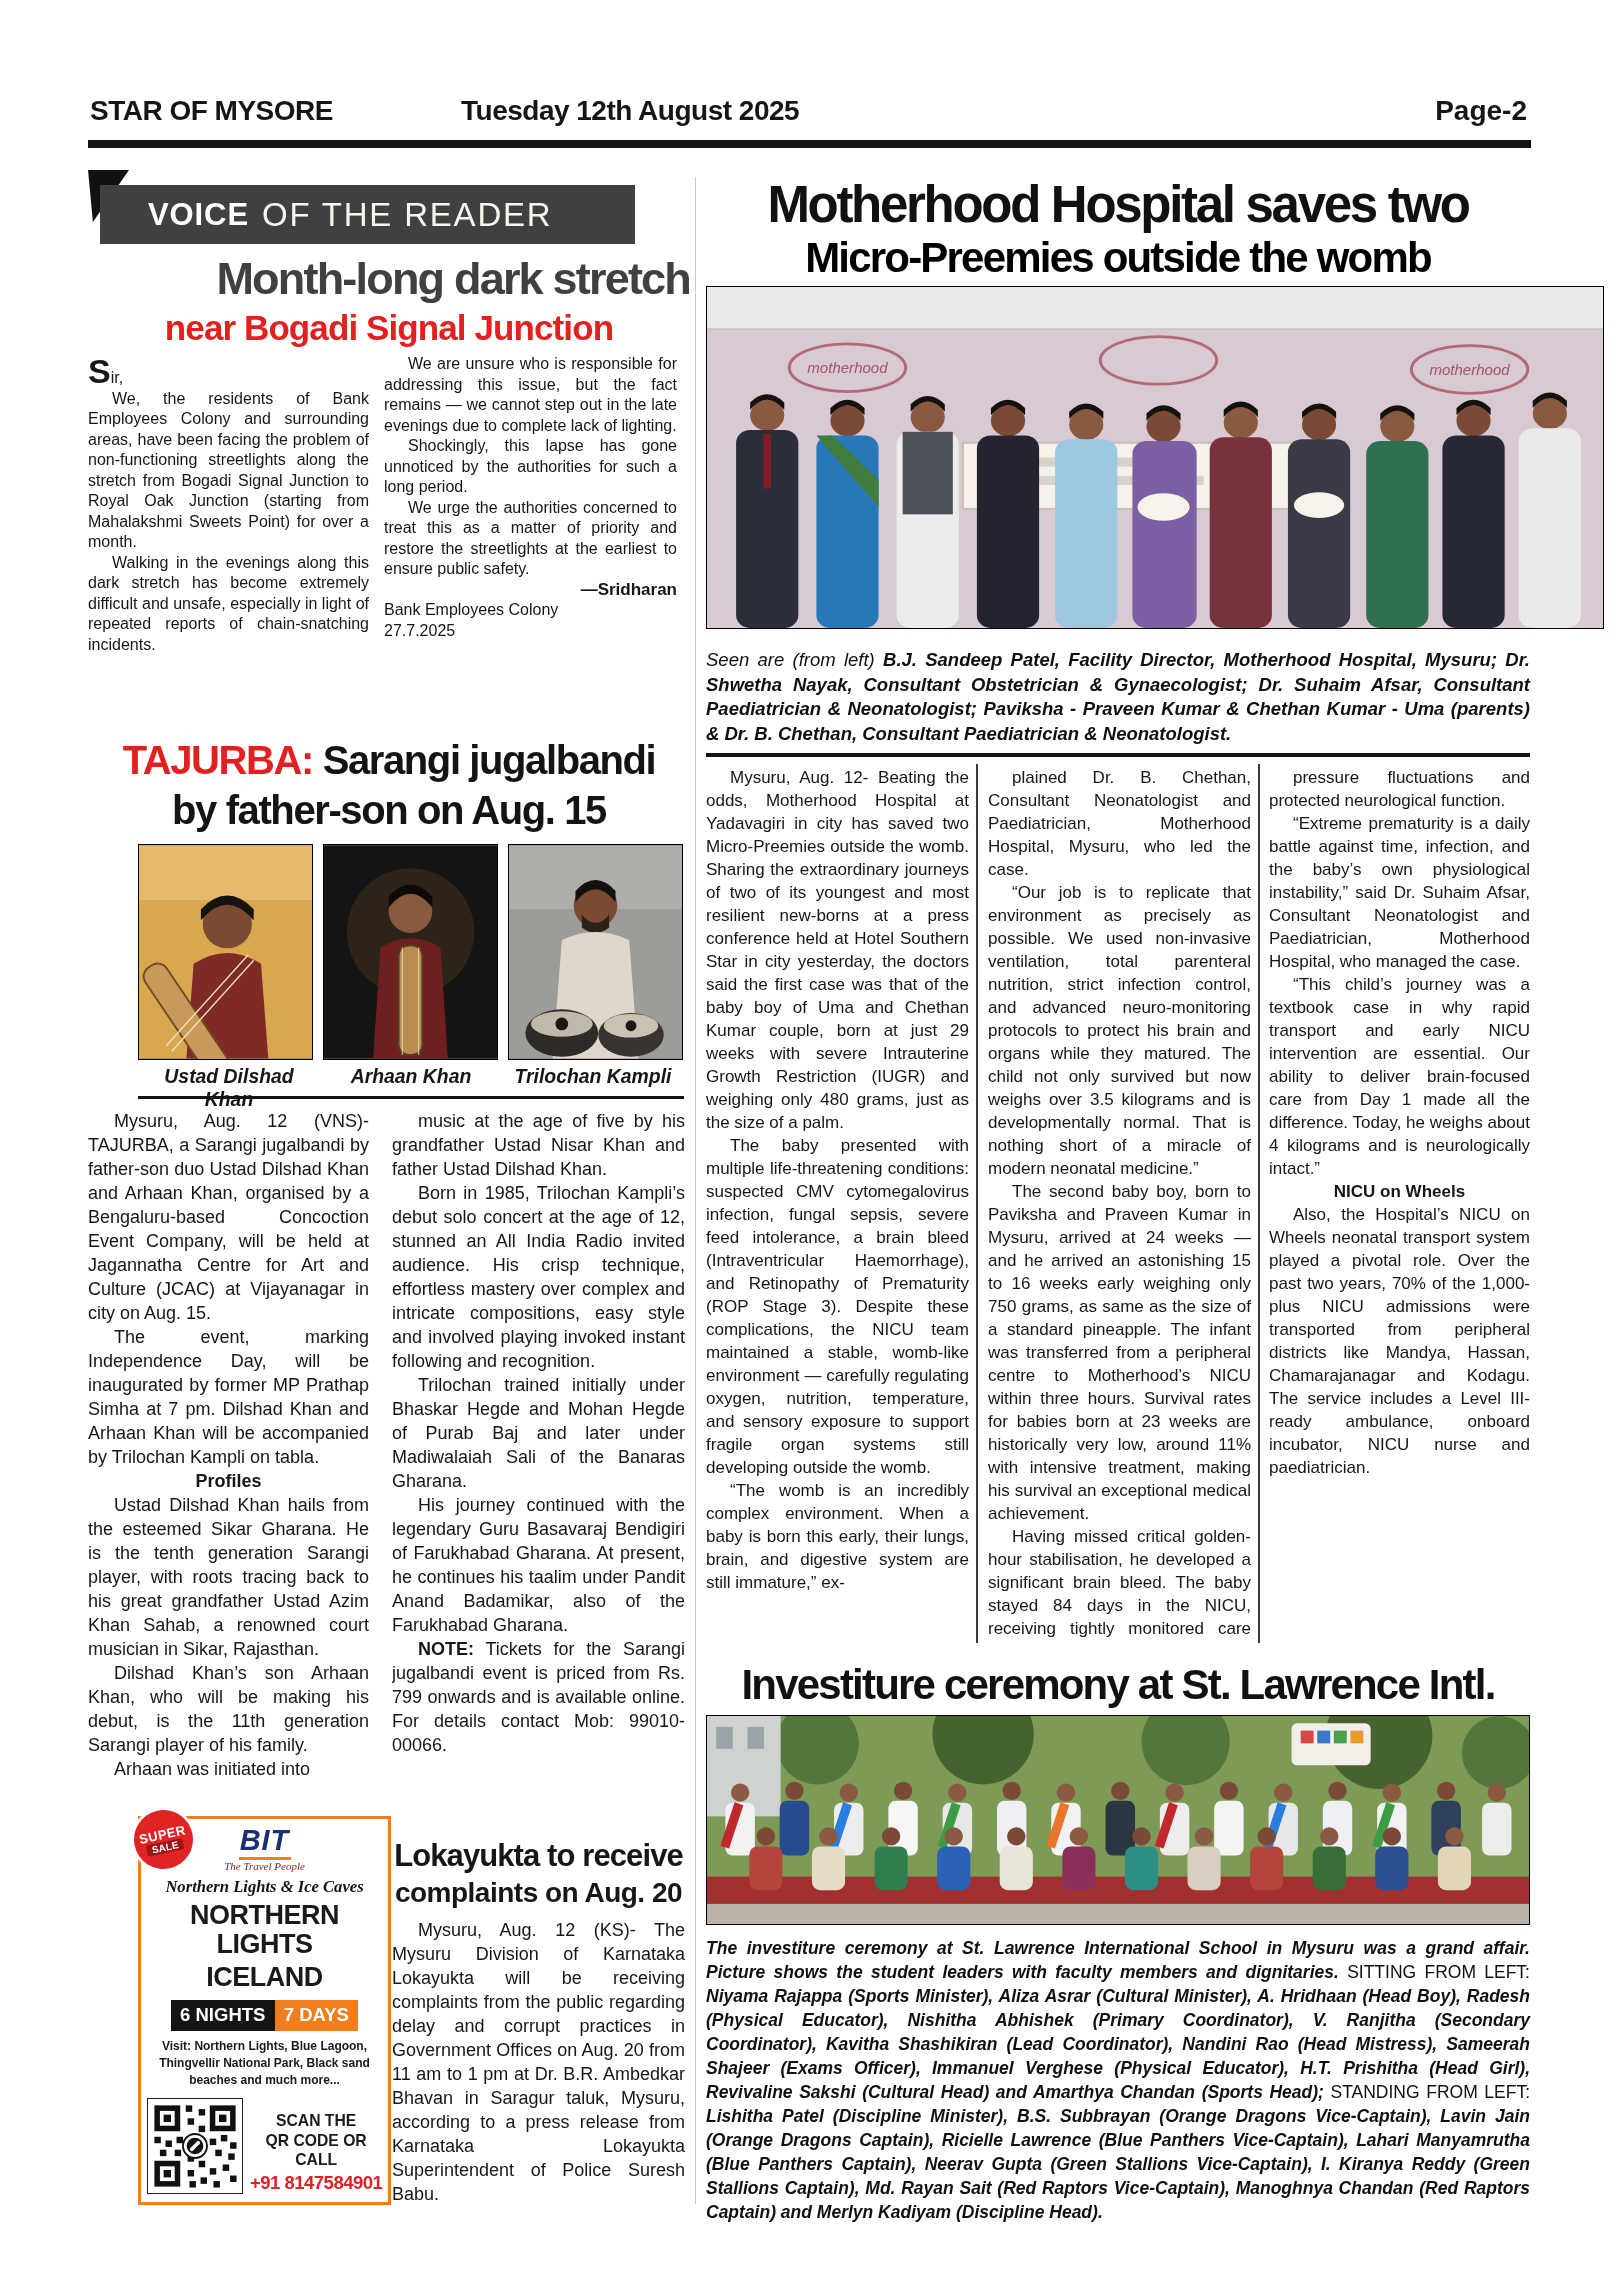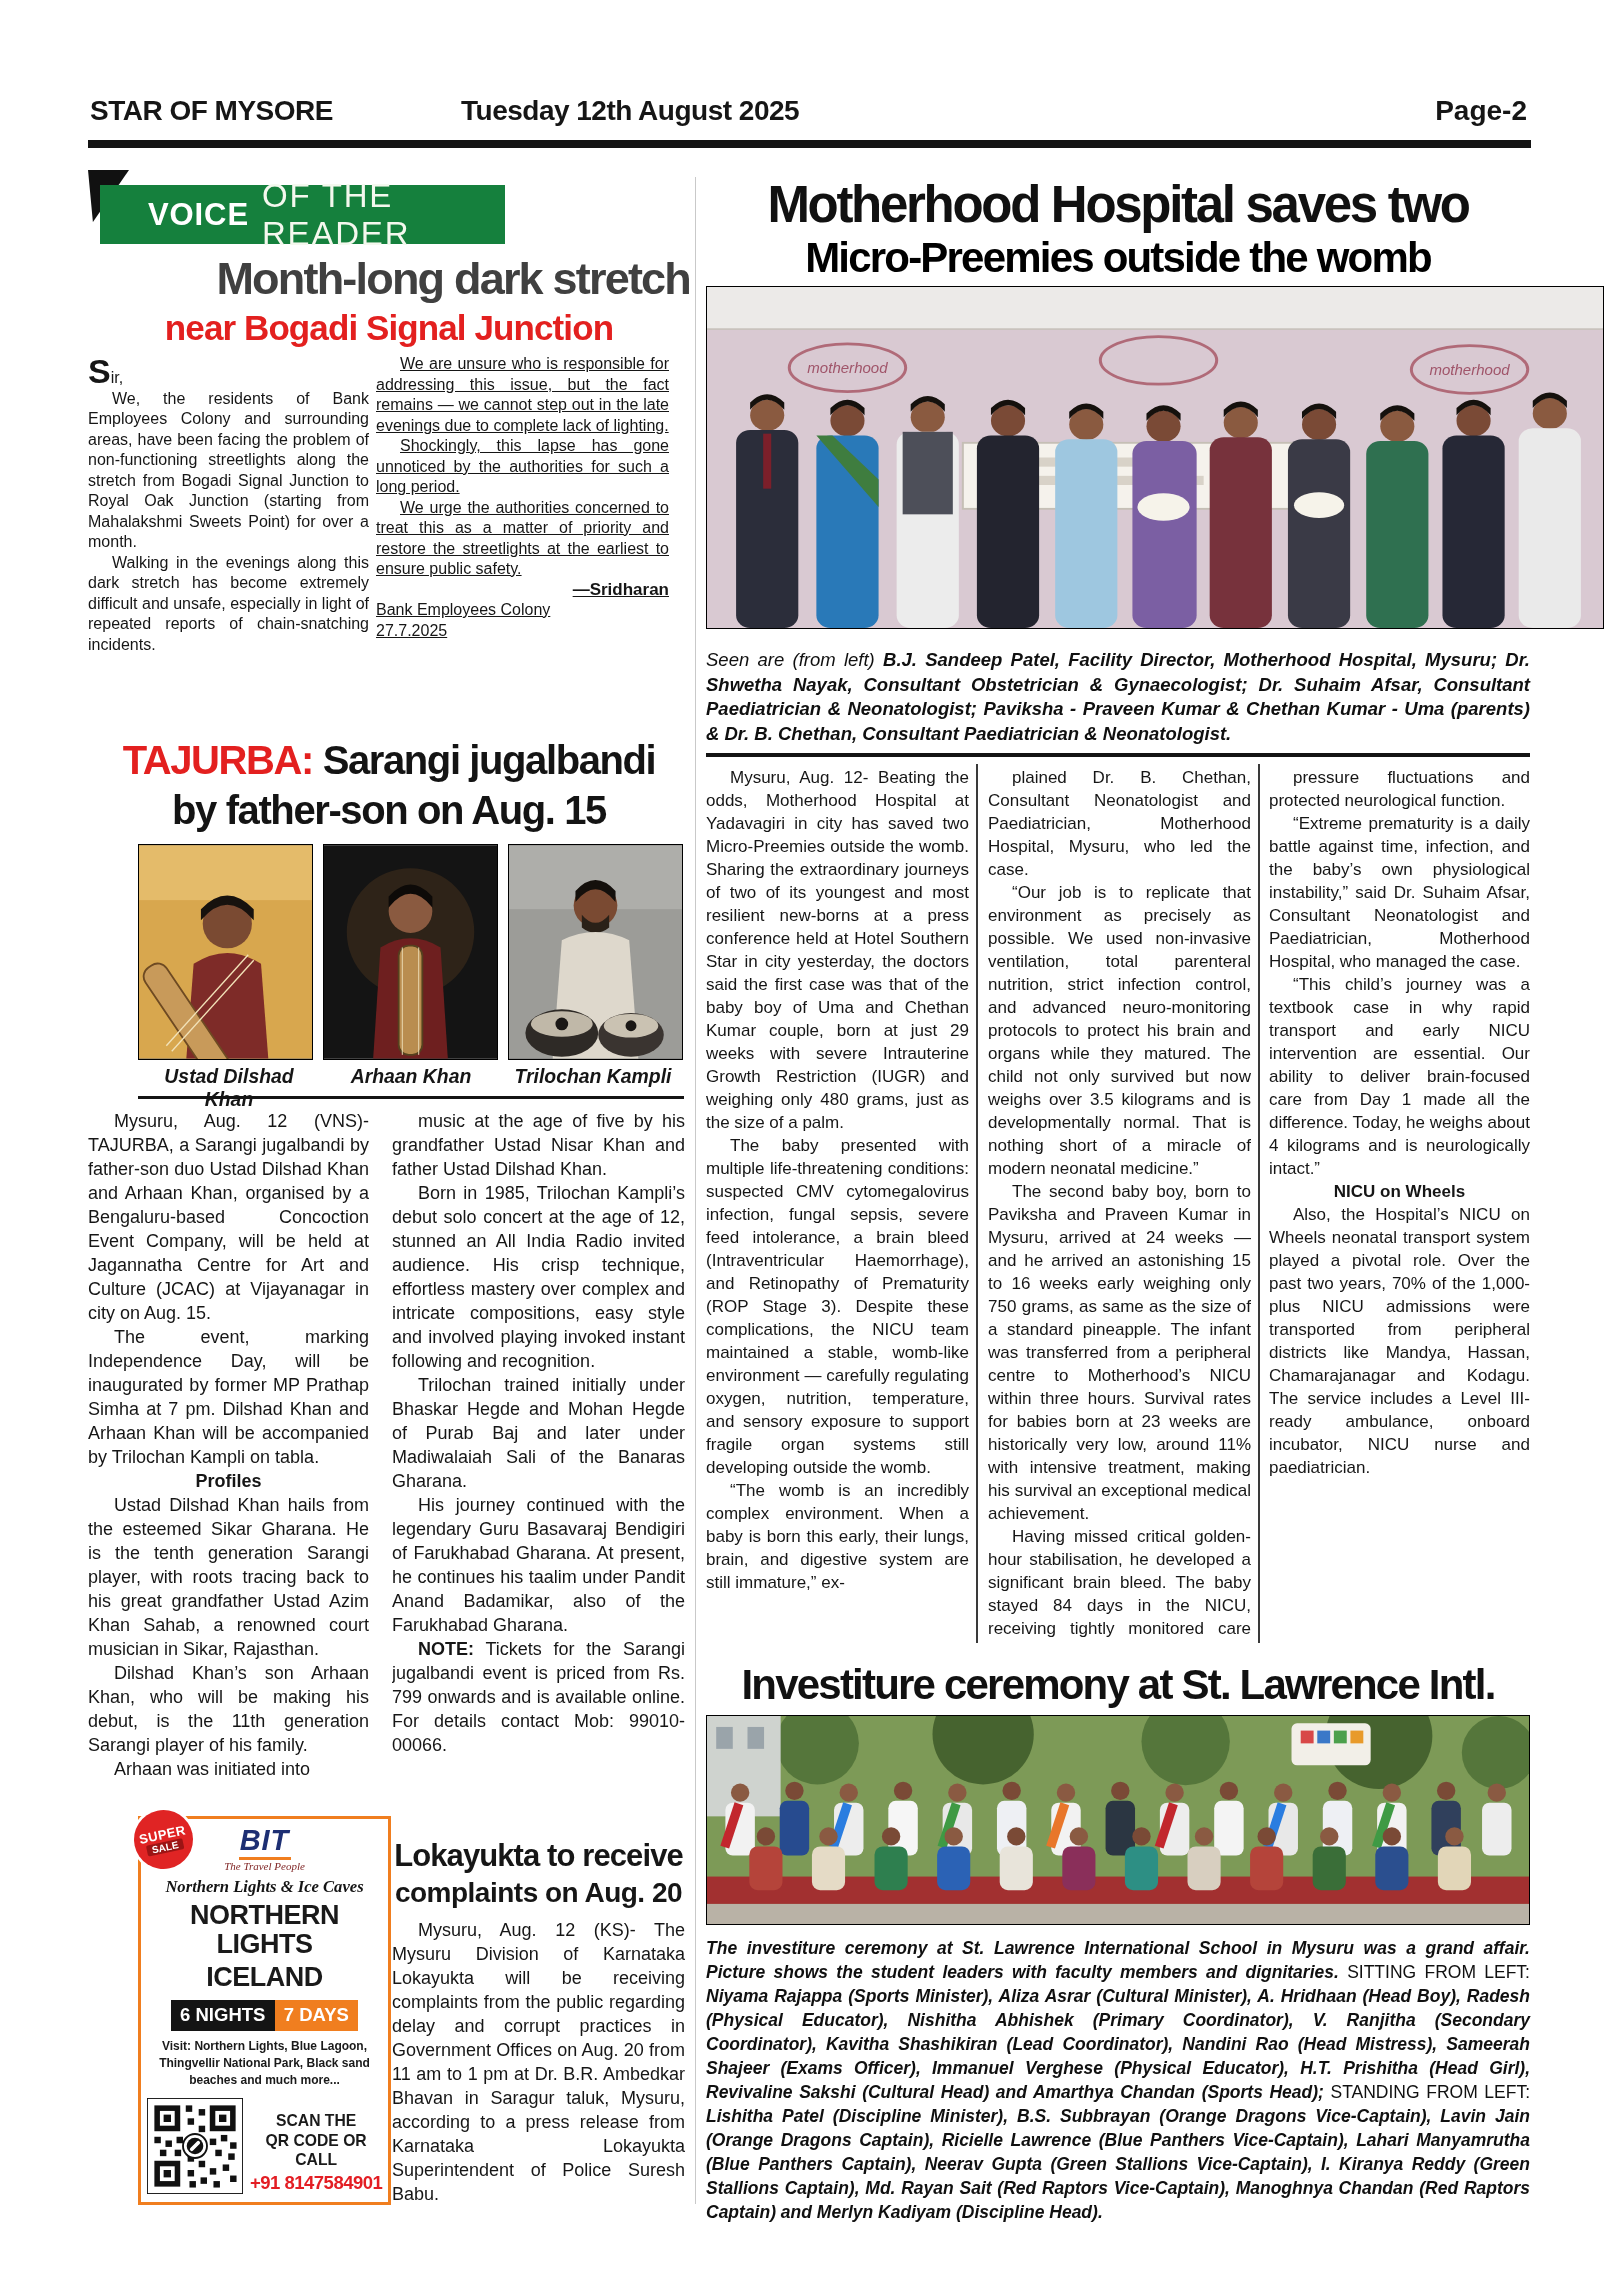--- a/index.html
+++ b/index.html
@@ -7,35 +7,35 @@
   body { font-family:"Liberation Sans", sans-serif; color:#161616; }
   .page { position:relative; width:1619px; height:2289px; background:#ffffff; margin:0 auto; overflow:hidden; }
 
   
   .mast-left  { position:absolute; left:90px;  top:95px; font-size:28px; font-weight:700; letter-spacing:-0.5px; }
   .mast-date  { position:absolute; left:461px; top:95px; font-size:28px; font-weight:700; letter-spacing:-0.5px; }
   .mast-page  { position:absolute; right:92px; top:95px; font-size:28px; font-weight:700; }
   .header-rule{ position:absolute; left:88px; top:140px; width:1443px; height:8.3px; background:#141414; }
 
   
-  .voice-banner { position:absolute; left:100px; top:185px; width:405px; height:59px; background:#15803d;
+  .voice-banner { position:absolute; left:100px; top:185px; width:535px; height:59px; background:#404040;
                   display:flex; align-items:center; padding-left:48px; }
   .voice-bold { font-size:31px; font-weight:800; color:#ffffff; letter-spacing:0.9px; }
   .voice-rest { font-size:33px; font-weight:300; color:#f4f8ee; letter-spacing:1.8px; margin-left:13px; }
   .voice-fold { position:absolute; left:88px; top:170px; width:41px; height:52px; background:#111;
                 clip-path:polygon(0 0, 100% 0, 12% 100%); }
   .voice-h1 { position:absolute; left:88px; top:253px; width:602px; text-align:right;
               font-size:45px; font-weight:700; color:#404040; letter-spacing:-1.8px; }
   .voice-h2 { position:absolute; left:88px; top:308px; width:602px; text-align:center;
               font-size:35px; font-weight:700; color:#e3201f; letter-spacing:-0.9px; }
 
   .letter-col { position:absolute; top:354px; font-size:16px; line-height:20.5px; text-align:justify; overflow:hidden; }
   .letter-col p { text-indent:24px; }
   .lc1 { left:88px;  width:281px; height:374px; }
-  .lc2 { left:376px; width:293px; height:374px;text-decoration:underline; }
+  .lc2 { left:384px; width:293px; height:374px; }
   p.salutation { text-indent:0; }
   p.salutation::first-letter { font-size:34px; font-weight:700; line-height:1; }
   p.signoff { text-indent:0; text-align:right; font-weight:700; font-size:17px; }
   p.sign-line { text-indent:0; text-align:left; }
 
   
   .taj-h1 { position:absolute; left:88px; top:738px; width:602px; text-align:center;
             font-size:40px; font-weight:700; letter-spacing:-1.4px; color:#141414; }
   .taj-h1 .red { color:#e3201f; }
   .taj-h2 { position:absolute; left:88px; top:788px; width:602px; text-align:center;

